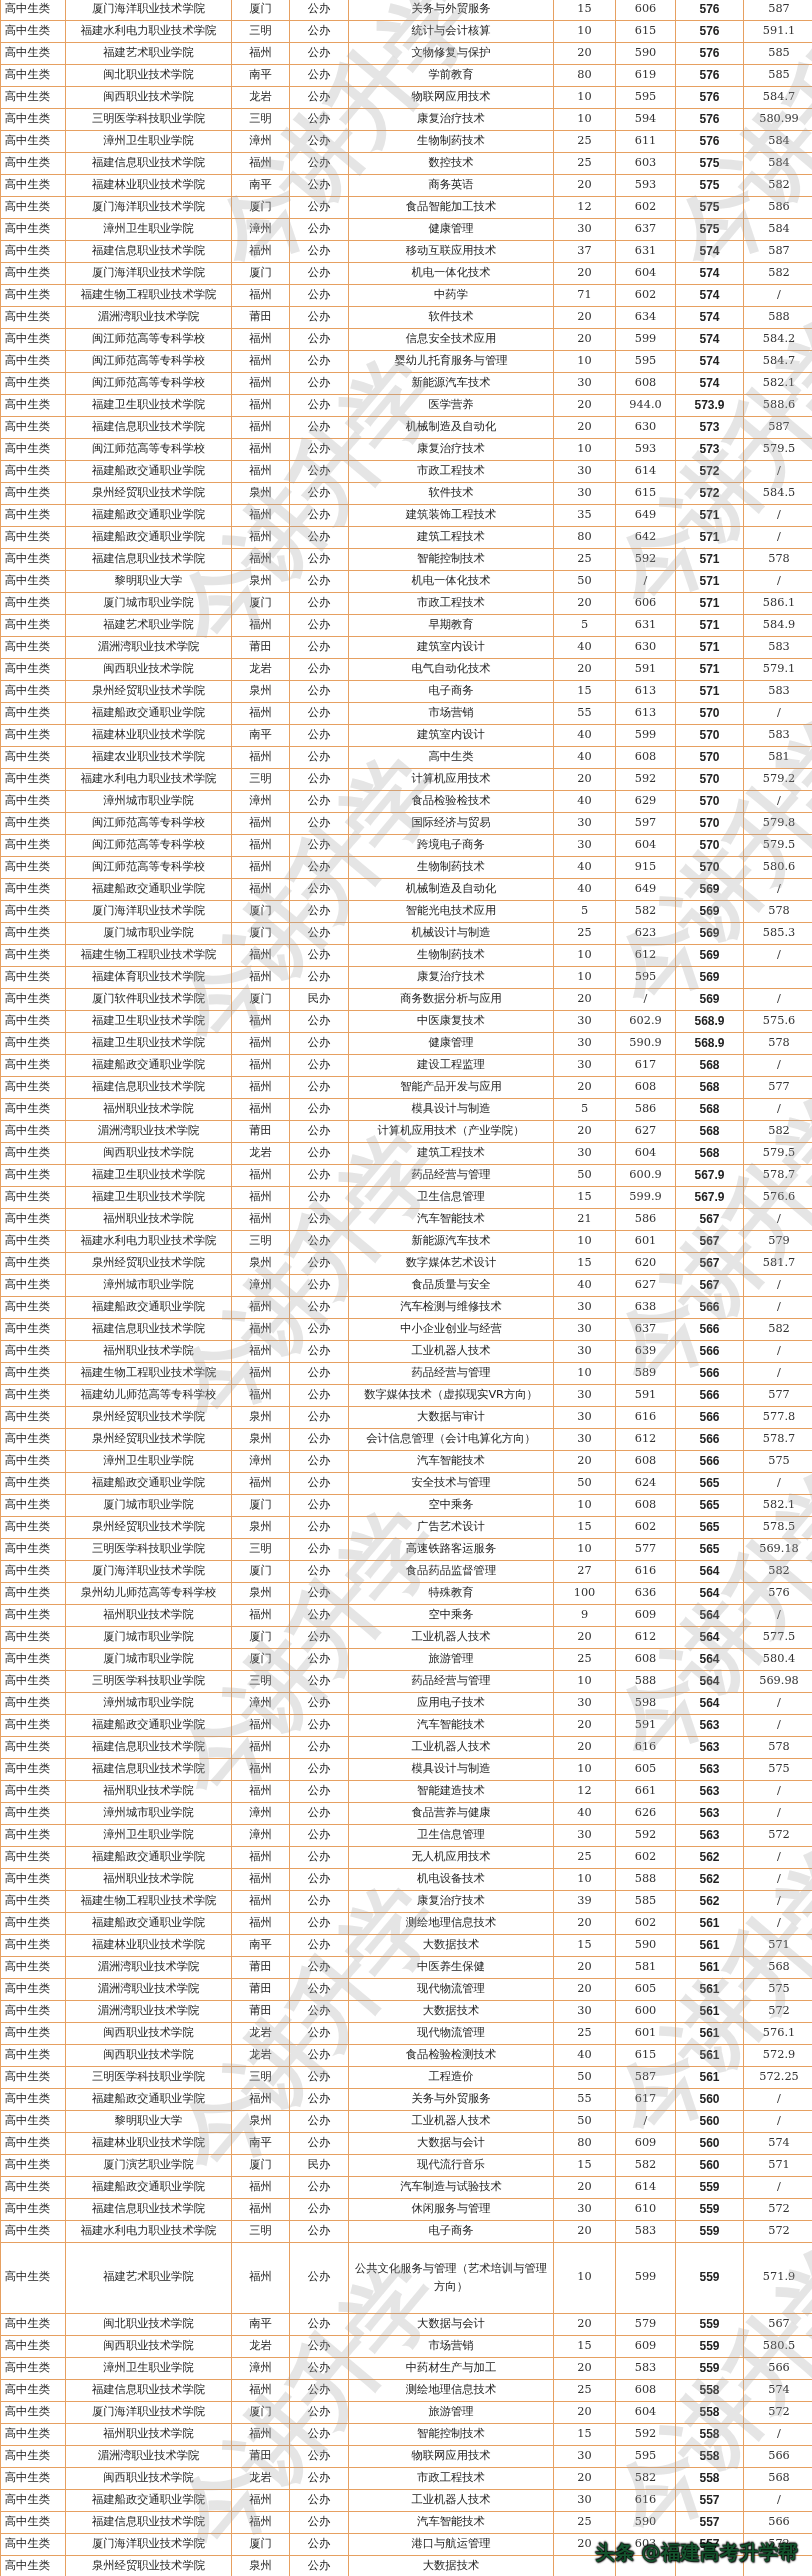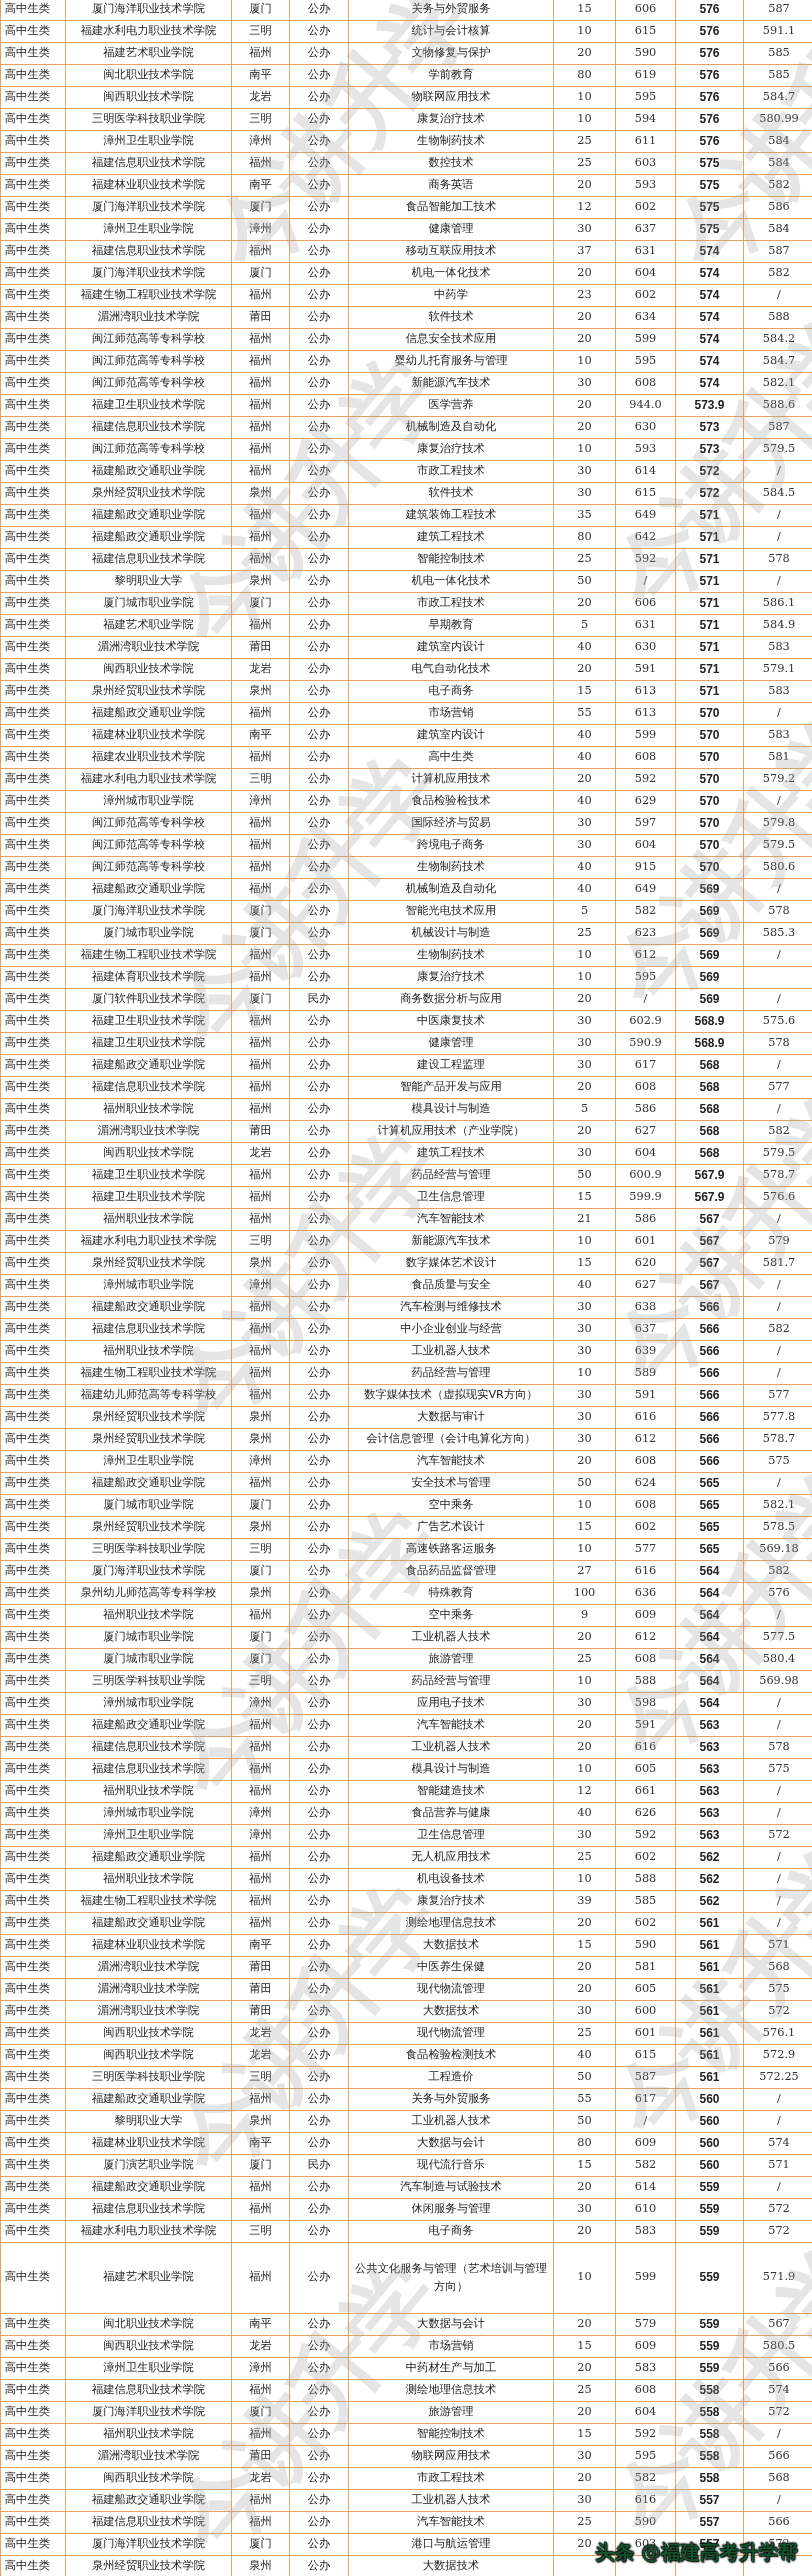--- a/index.html
+++ b/index.html
@@ -179,21 +179,21 @@
         <td class="c-num c-max">604</td>
         <td class="c-min">574</td>
         <td class="c-num c-avg">582</td>
       </tr>
       <tr>
         <td class="c-cat">高中生类</td>
         <td class="c-school">福建生物工程职业技术学院</td>
         <td class="c-city">福州</td>
         <td class="c-type">公办</td>
         <td class="c-major">中药学</td>
-        <td class="c-num c-plan">23</td>
+        <td class="c-num c-plan">71</td>
         <td class="c-num c-max">602</td>
         <td class="c-min">574</td>
         <td class="c-num c-avg">/</td>
       </tr>
       <tr>
         <td class="c-cat">高中生类</td>
         <td class="c-school">湄洲湾职业技术学院</td>
         <td class="c-city">莆田</td>
         <td class="c-type">公办</td>
         <td class="c-major">软件技术</td>

